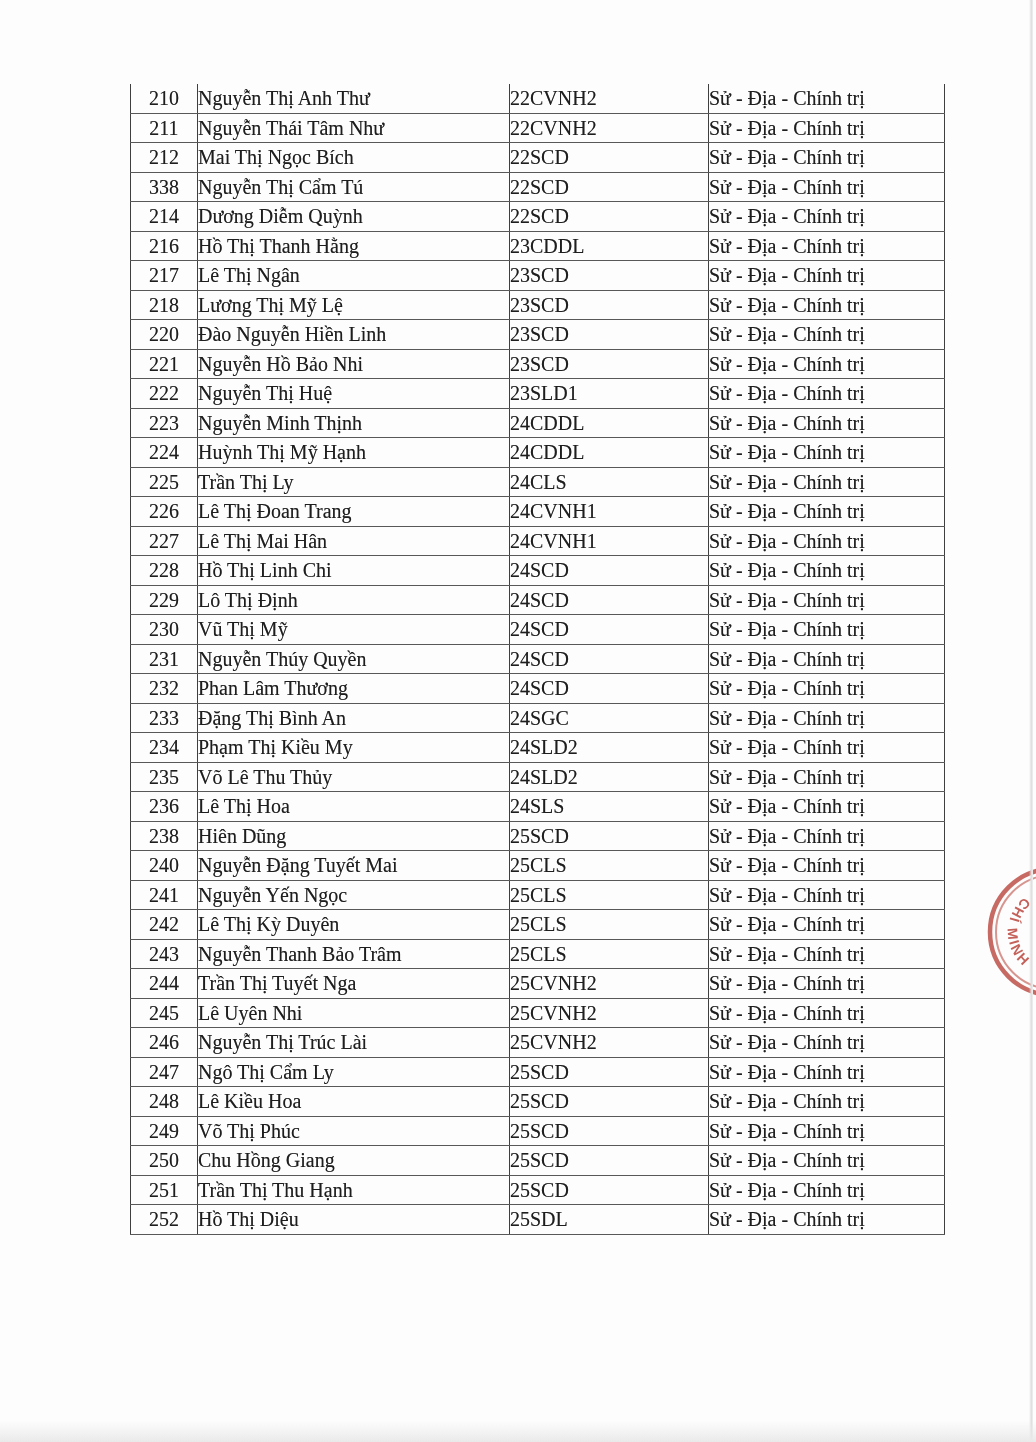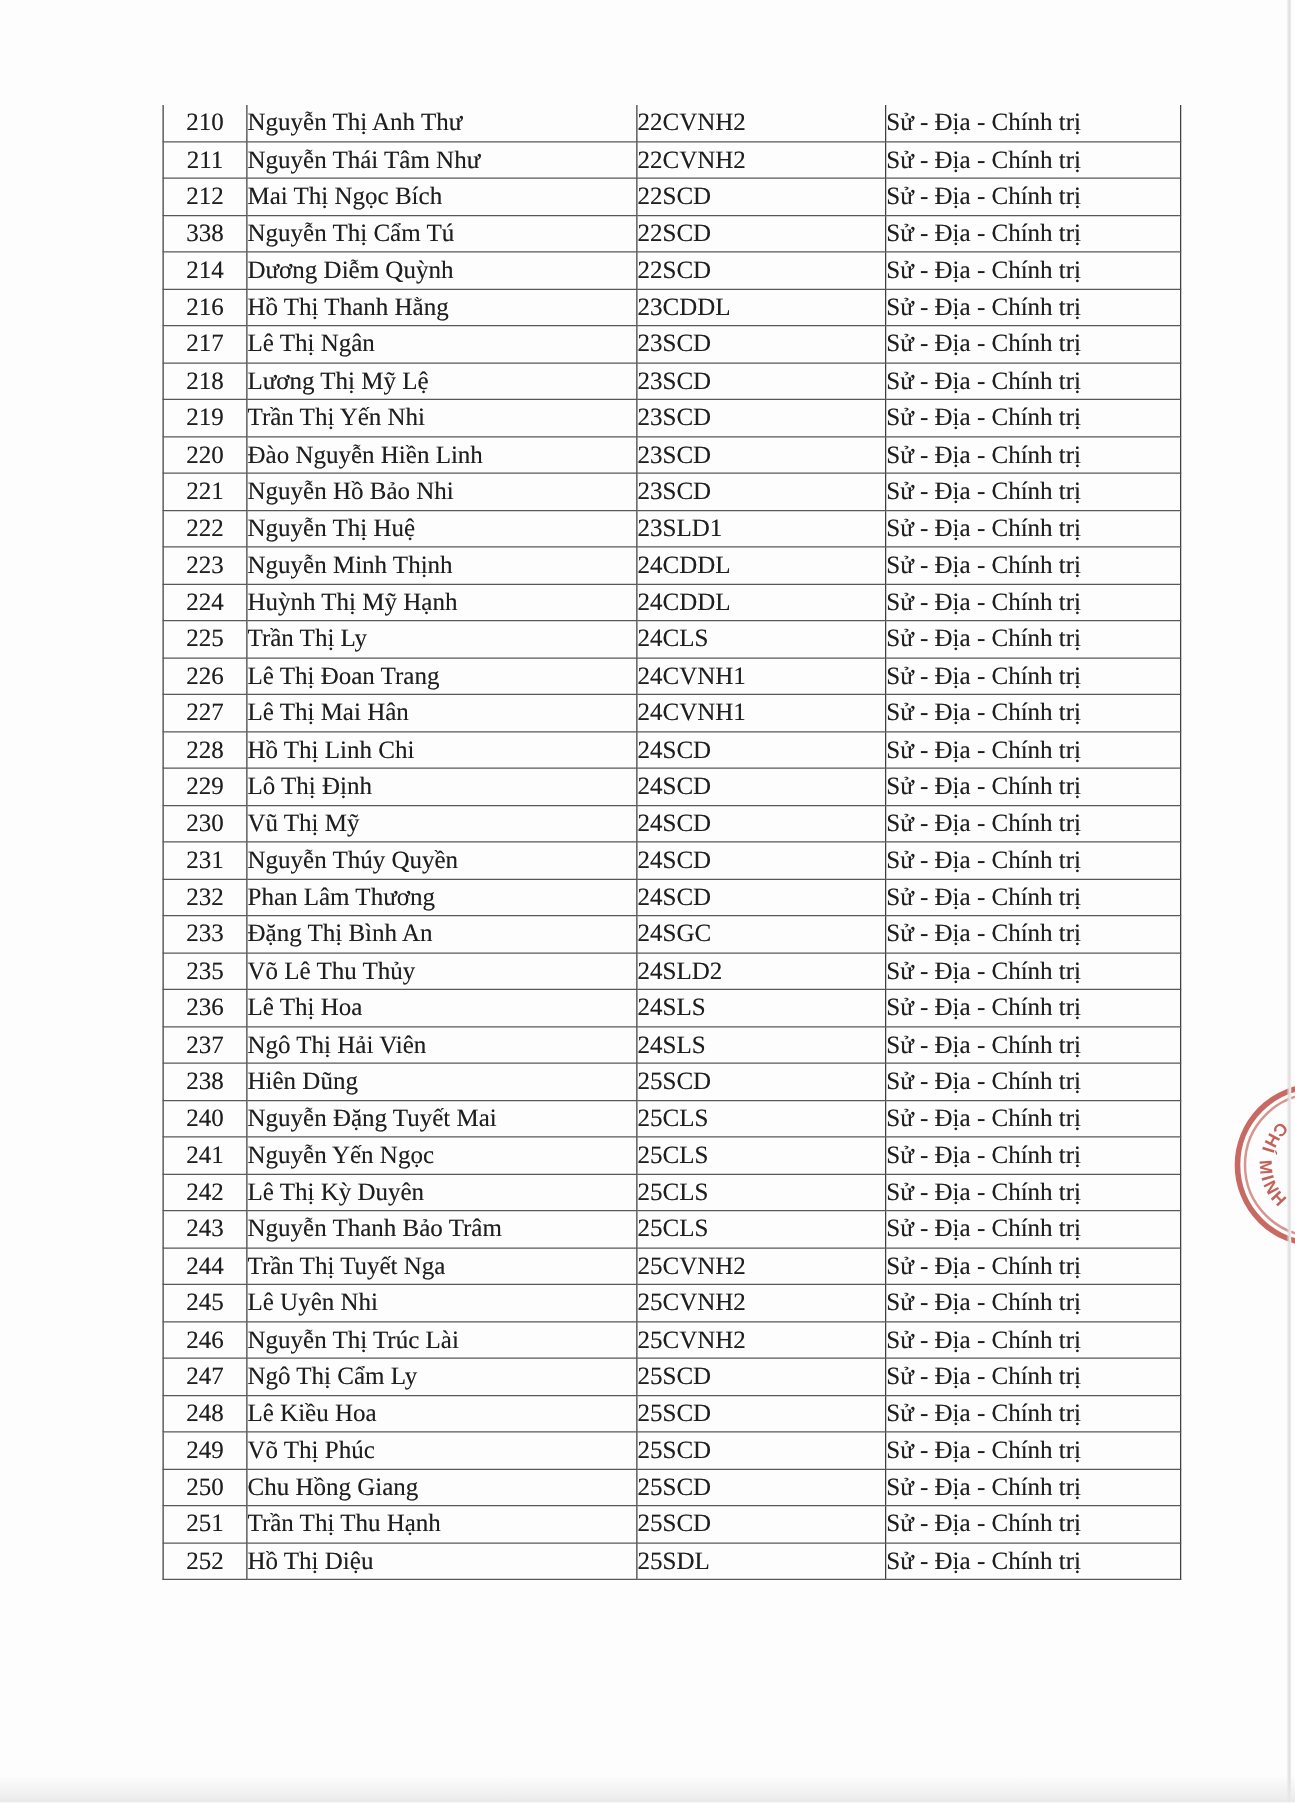--- a/index.html
+++ b/index.html
@@ -132,26 +132,20 @@
           <td class="c2">23SCD</td>
           <td class="c3">Sử - Địa - Chính trị</td>
         </tr>
         <tr>
           <td class="c0">218</td>
           <td class="c1">Lương Thị Mỹ Lệ</td>
           <td class="c2">23SCD</td>
           <td class="c3">Sử - Địa - Chính trị</td>
         </tr>
         <tr>
-          <td class="c0">219</td>
-          <td class="c1">Trần Thị Yến Nhi</td>
-          <td class="c2">23SCD</td>
-          <td class="c3">Sử - Địa - Chính trị</td>
-        </tr>
-        <tr>
           <td class="c0">220</td>
           <td class="c1">Đào Nguyễn Hiền Linh</td>
           <td class="c2">23SCD</td>
           <td class="c3">Sử - Địa - Chính trị</td>
         </tr>
         <tr>
           <td class="c0">221</td>
           <td class="c1">Nguyễn Hồ Bảo Nhi</td>
           <td class="c2">23SCD</td>
           <td class="c3">Sử - Địa - Chính trị</td>
@@ -222,34 +216,34 @@
           <td class="c2">24SCD</td>
           <td class="c3">Sử - Địa - Chính trị</td>
         </tr>
         <tr>
           <td class="c0">233</td>
           <td class="c1">Đặng Thị Bình An</td>
           <td class="c2">24SGC</td>
           <td class="c3">Sử - Địa - Chính trị</td>
         </tr>
         <tr>
+          <td class="c0">234</td>
+          <td class="c1">Phạm Thị Kiều My</td>
+          <td class="c2">24SLD2</td>
+          <td class="c3">Sử - Địa - Chính trị</td>
+        </tr>
+        <tr>
           <td class="c0">235</td>
           <td class="c1">Võ Lê Thu Thủy</td>
           <td class="c2">24SLD2</td>
           <td class="c3">Sử - Địa - Chính trị</td>
         </tr>
         <tr>
           <td class="c0">236</td>
           <td class="c1">Lê Thị Hoa</td>
-          <td class="c2">24SLS</td>
-          <td class="c3">Sử - Địa - Chính trị</td>
-        </tr>
-        <tr>
-          <td class="c0">237</td>
-          <td class="c1">Ngô Thị Hải Viên</td>
           <td class="c2">24SLS</td>
           <td class="c3">Sử - Địa - Chính trị</td>
         </tr>
         <tr>
           <td class="c0">238</td>
           <td class="c1">Hiên Dũng</td>
           <td class="c2">25SCD</td>
           <td class="c3">Sử - Địa - Chính trị</td>
         </tr>
         <tr>

